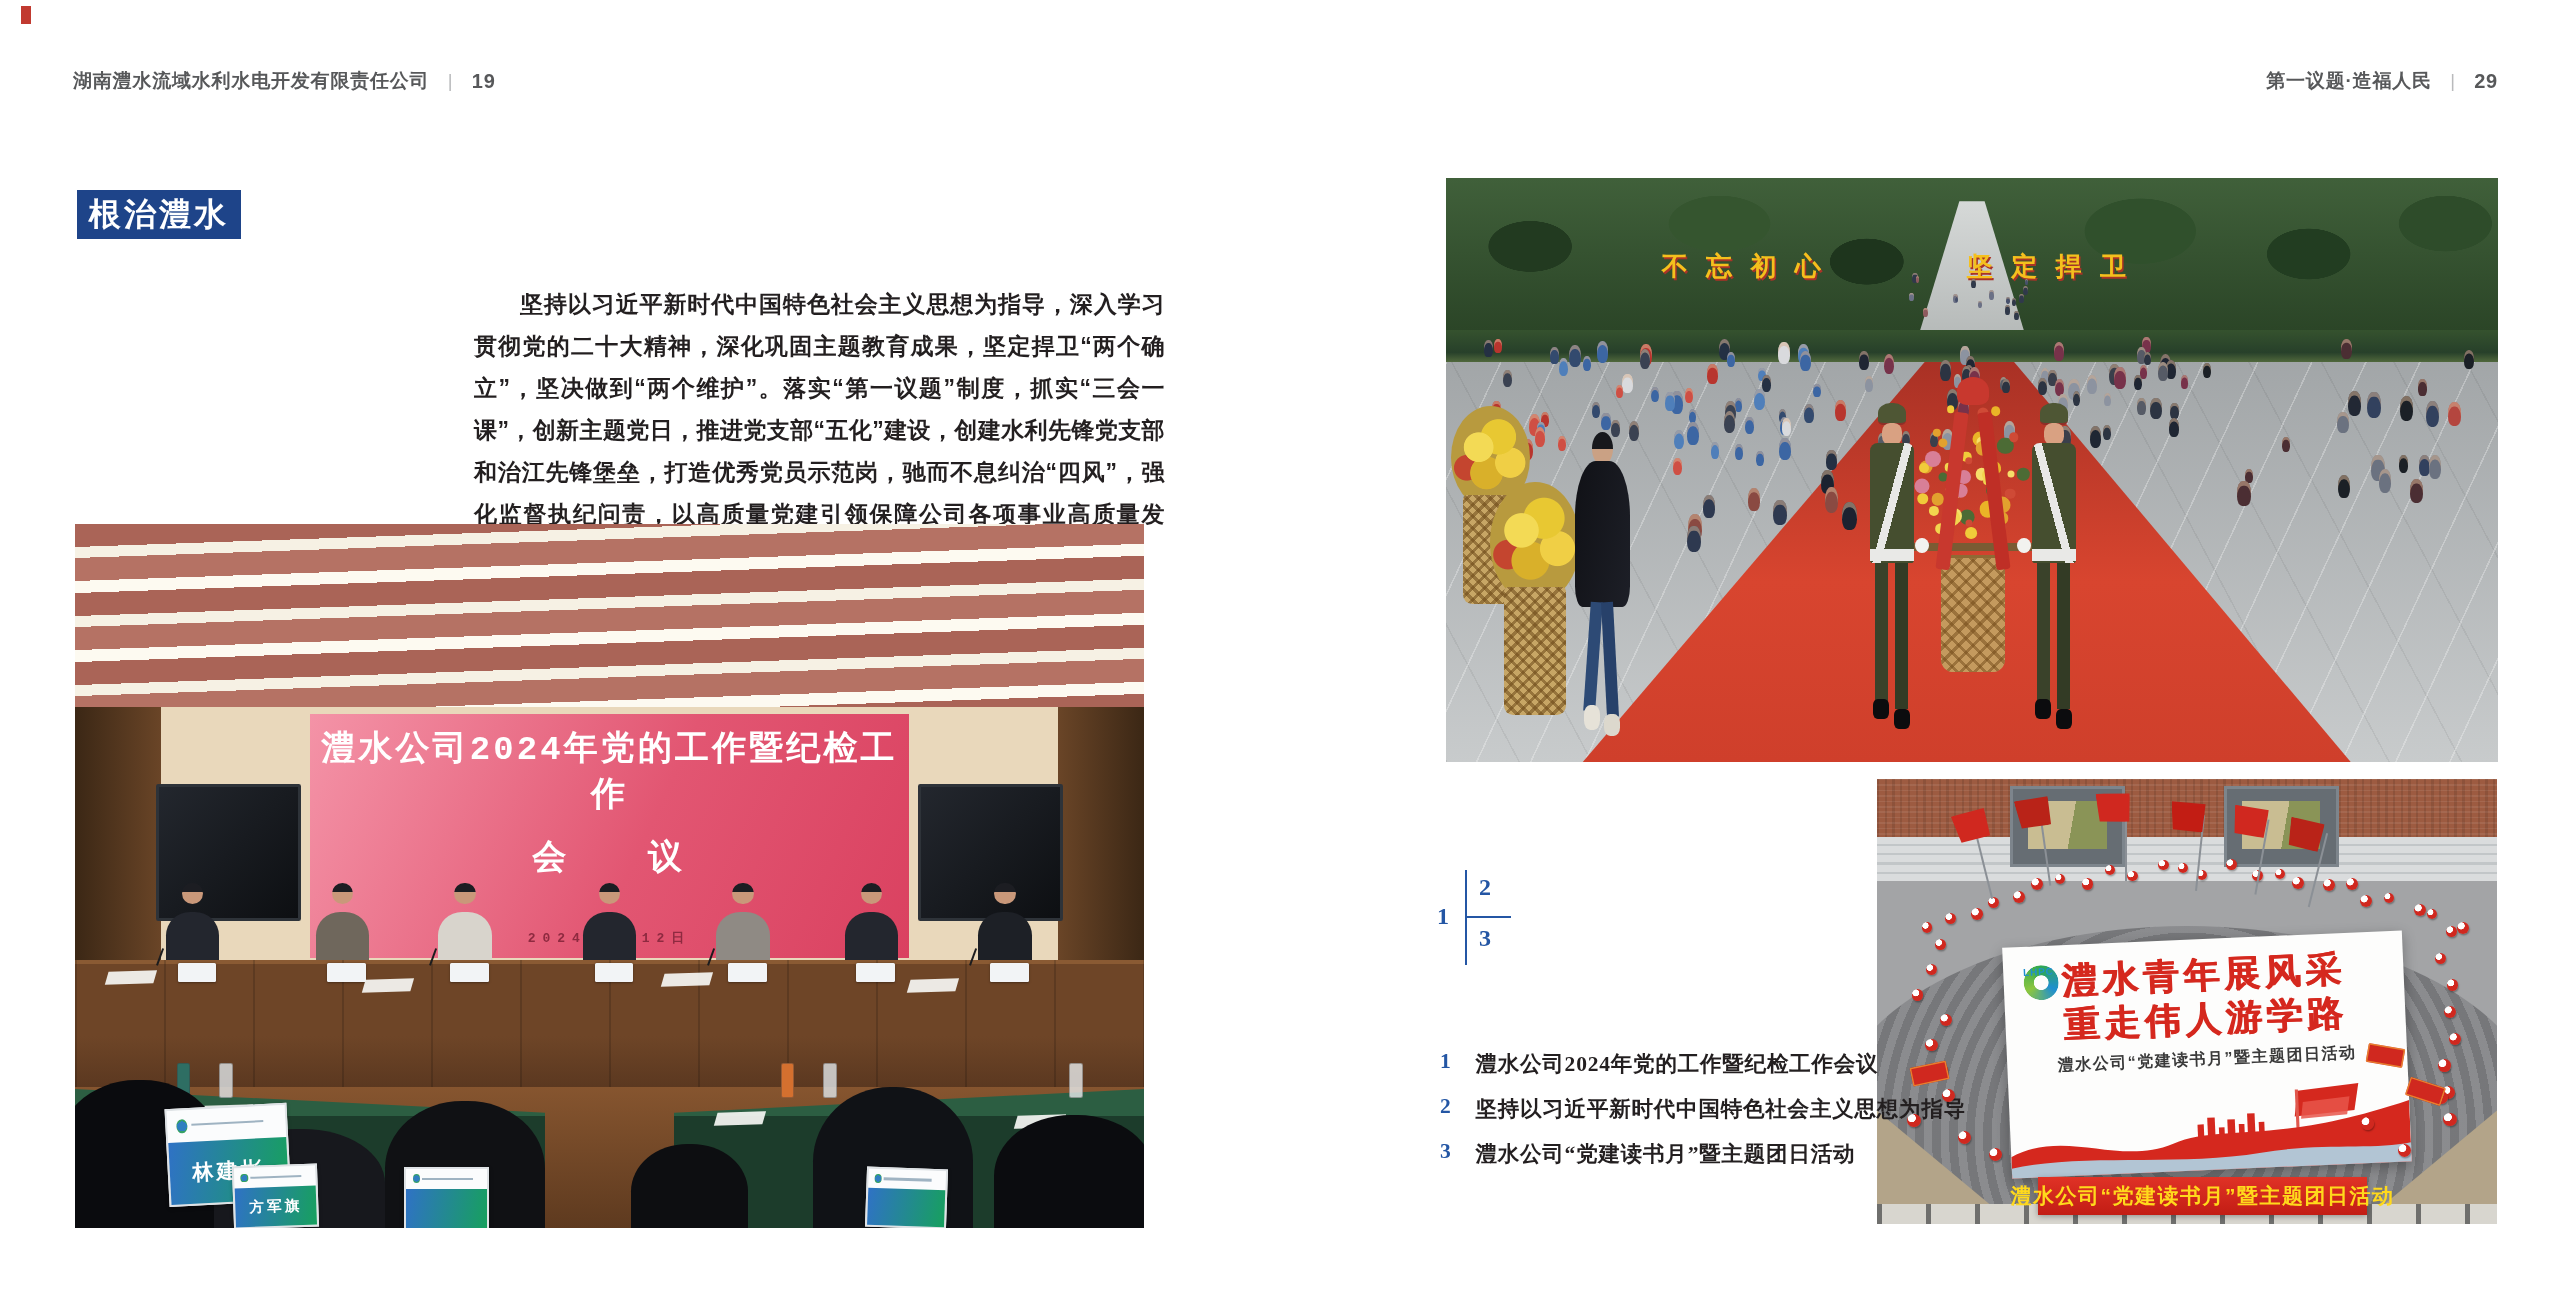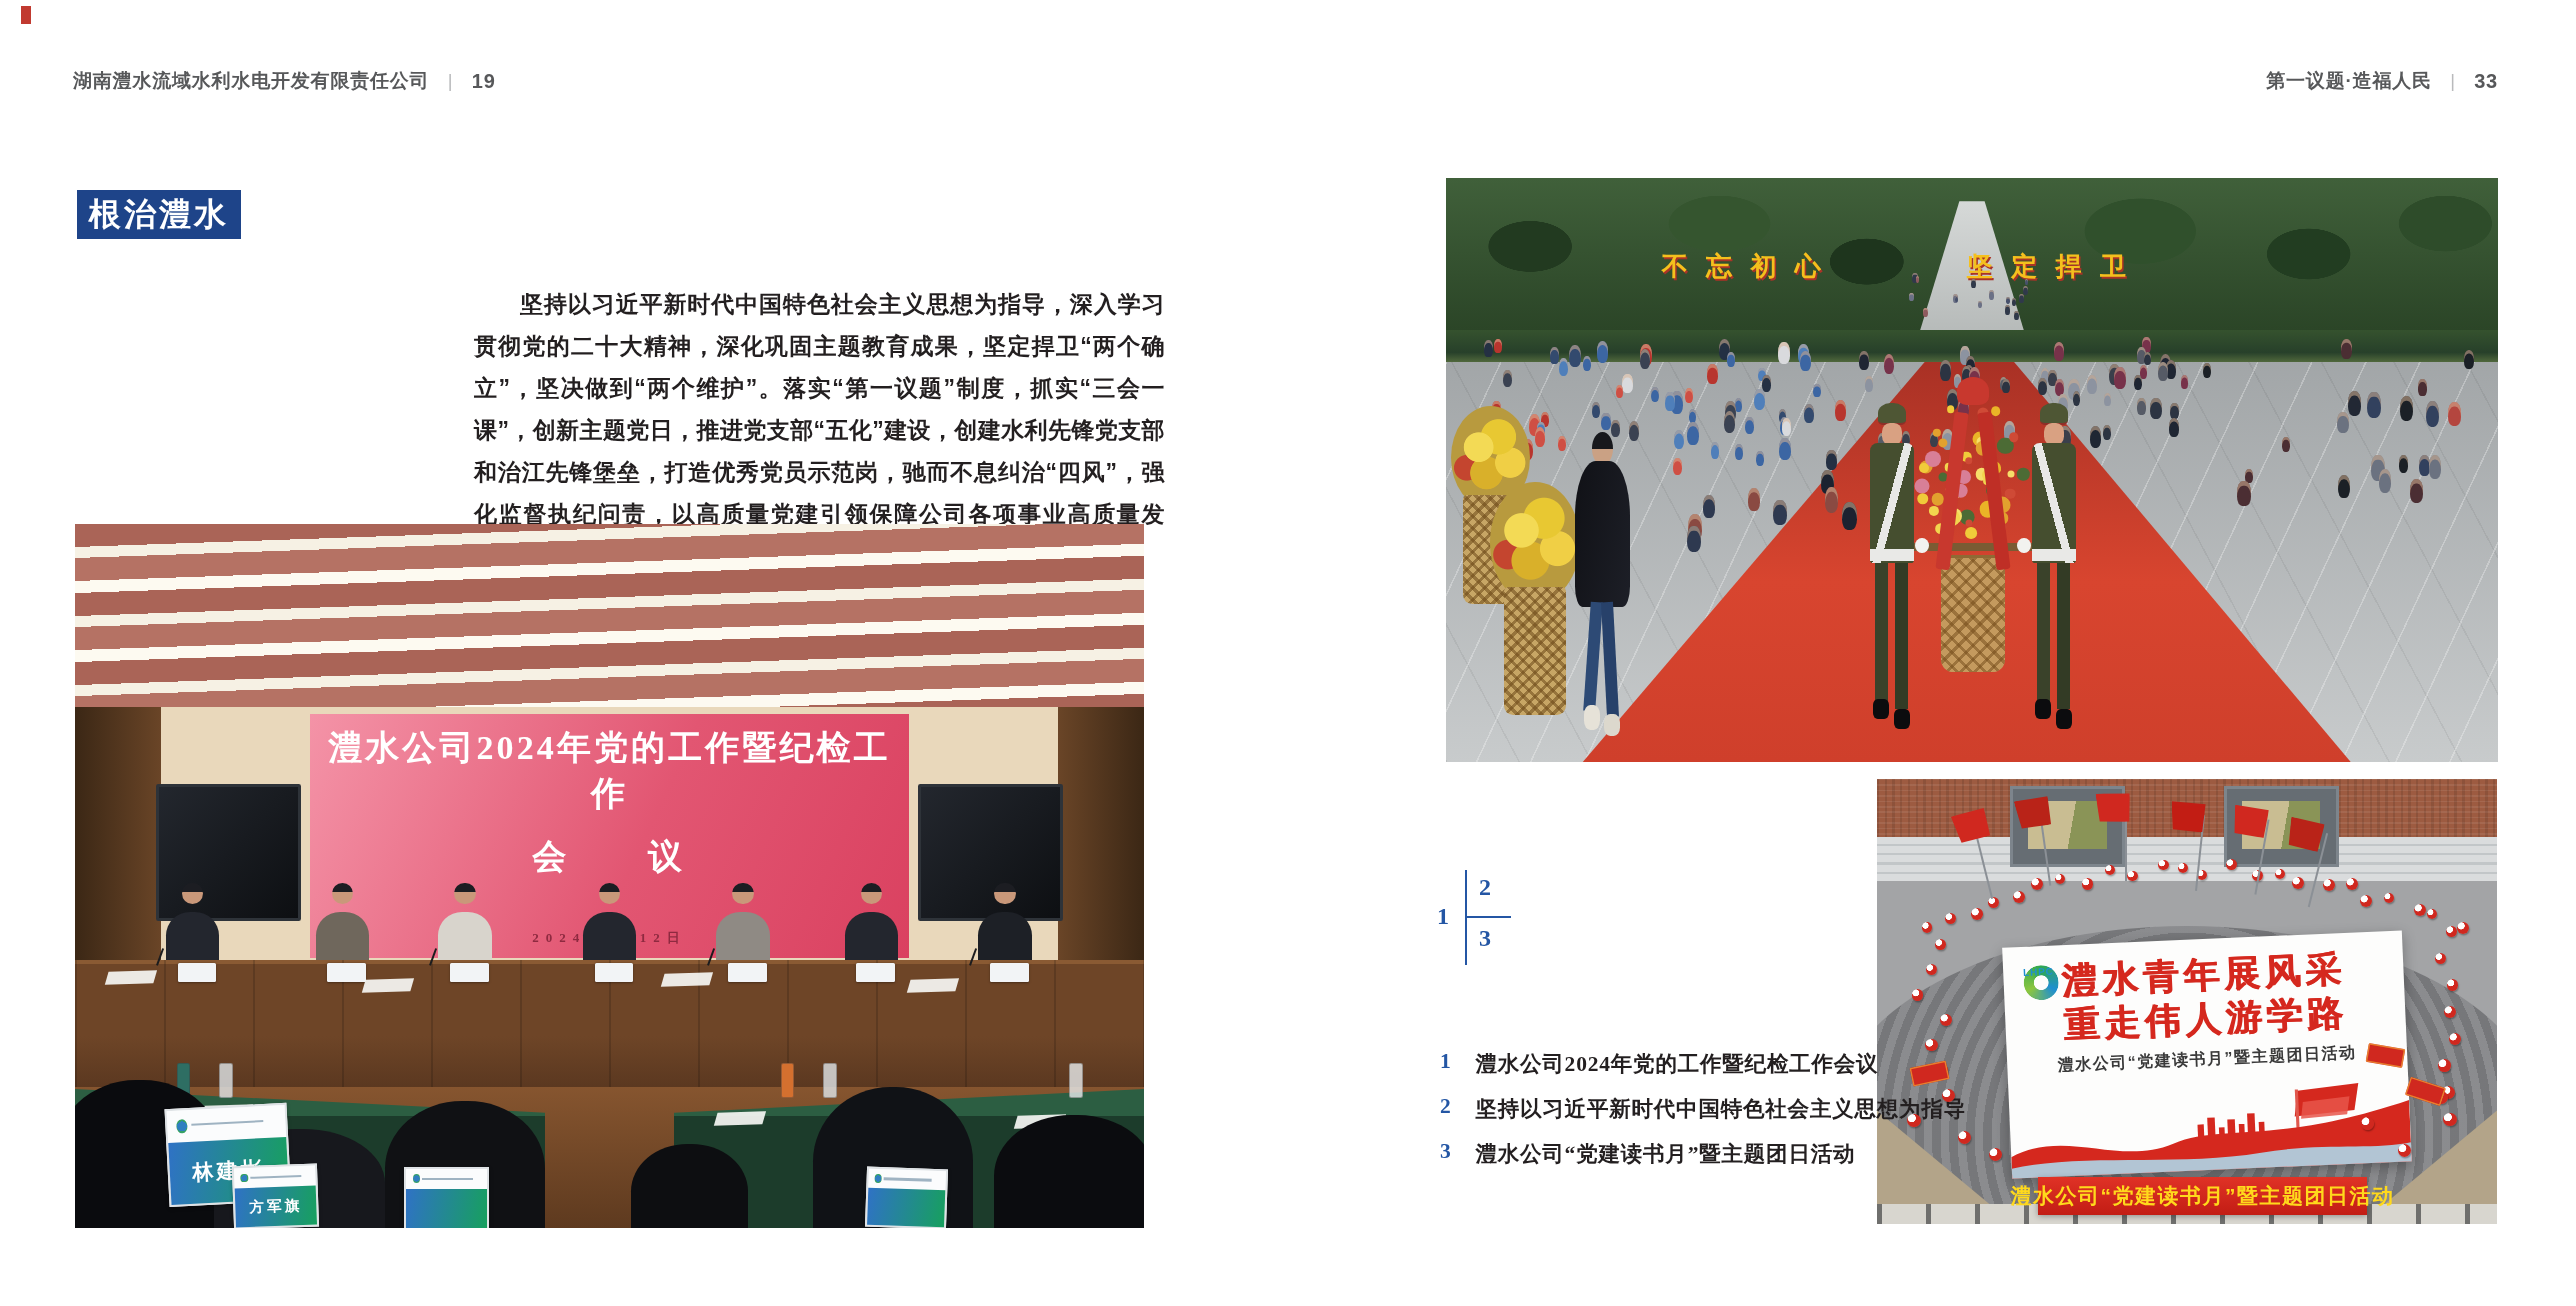--- a/index.html
+++ b/index.html
@@ -38,21 +38,21 @@
   .p1-wood{top:26%;height:36%;width:8%;z-index:2;}
   .p1-wood.l{left:0;background:linear-gradient(90deg,#3b2715,#6a4527);}
   .p1-wood.r{right:0;background:linear-gradient(-90deg,#3b2715,#6a4527);}
   .p1-tv{top:37%;height:18.5%;width:13%;background:linear-gradient(135deg,#23272e,#0d0f12);
          border:3.1px solid #2e3339;border-radius:2.3px;z-index:2;}
   .p1-tv.l{left:7.6%;}
   .p1-tv.r{right:7.6%;}
   .p1-screen{left:22%;top:27%;width:56%;height:34.6%;z-index:2;
     background:linear-gradient(115deg,#f493a7,#e25672 55%,#da4160);
     display:flex;flex-direction:column;align-items:center;justify-content:center;
-    font-family:Liberation Serif, serif;color:#ffffff;text-align:center;}
+    font-family:Liberation Mono, monospace;color:#ffffff;text-align:center;}
   .scr-t1{position:static;font-size:34px;font-weight:bold;letter-spacing:3.1px;}
   .scr-t2{position:static;font-size:34px;font-weight:bold;margin-top:17px;letter-spacing:4.6px;}
   .scr-date{position:static;font-size:13px;font-weight:bold;color:#8e2a40;letter-spacing:7px;margin-top:49px;}
   .p1-stage{left:0;top:62%;width:100%;height:18%;z-index:4;
     background:linear-gradient(#8a5a33 0 3.8px,#6e4527 3.8px 60%,#5b3820);}
   .p1-stage:after{content:"";position:absolute;inset:0;
     background:repeating-linear-gradient(90deg,rgba(0,0,0,.16) 0 2.3px,transparent 2.3px 89px);}
   .p1-floor{left:0;top:80%;width:100%;height:20%;z-index:4;
     background:linear-gradient(#86552f,#5e3a1f);}
   .p1-green{top:79%;height:21%;width:44%;z-index:6;
@@ -213,21 +213,21 @@
 
   <header class="hdr hdr-l">
     <span>湖南澧水流域水利水电开发有限责任公司</span>
     <span class="sep">|</span>
     <span class="pg">19</span>
   </header>
 
   <header class="hdr hdr-r">
     <span>第一议题·造福人民</span>
     <span class="sep">|</span>
-    <span class="pg">33</span>
+    <span class="pg">29</span>
   </header>
 
   <div class="badge">根治澧水</div>
 
   <p class="intro">坚持以习近平新时代中国特色社会主义思想为指导，深入学习贯彻党的二十大精神，深化巩固主题教育成果，坚定捍卫“两个确立”，坚决做到“两个维护”。落实“第一议题”制度，抓实“三会一课”，创新主题党日，推进党支部“五化”建设，创建水利先锋党支部和治江先锋堡垒，打造优秀党员示范岗，驰而不息纠治“四风”，强化监督执纪问责，以高质量党建引领保障公司各项事业高质量发展。</p>
 
   <figure class="ph ph1" id="photo1" style="margin:0">
     <div class="p1-ceiling"></div>
     <div class="p1-wall"></div>
     <div class="p1-wood l"></div>

